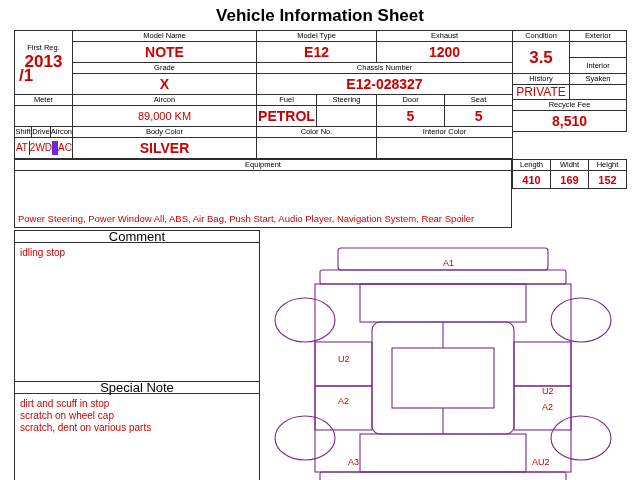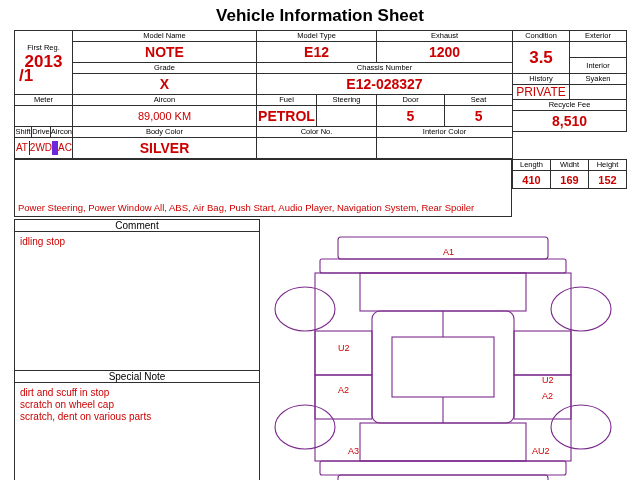--- a/index.html
+++ b/index.html
@@ -16,21 +16,21 @@
   .val.big{font-size:17px;font-weight:bold;}
   .top-wrap{display:flex;width:612px;margin:0 auto;}
   .left-block{width:498px;}
   .right-block{width:114px;}
   .equip{font-size:9.5px;color:#cc0000;text-align:left;padding:2px 3px;line-height:12px;margin-top:40px;}
   
   .lower{display:flex;width:612px;margin:0 auto;}
   .comment-col{width:246px;}
   .diagram-col{width:366px;position:relative;}
   .cbox{border:1px solid #2e2e2e;box-sizing:border-box;}
-  .chead{font-size:10px;text-align:center;border-bottom:1px solid #2e2e2e;line-height:11px;}
+  .chead{font-size:13px;text-align:center;border-bottom:1px solid #2e2e2e;line-height:11px;}
   .ctext{font-size:10px;color:#cc0000;padding:4px 5px;line-height:12px;}
   .diagram{position:relative;width:366px;height:296px;}
   .diagram svg{position:absolute;left:0;top:0;}
   .dlabel{position:absolute;font-size:9px;color:#cc0000;font-weight:normal;text-align:right;}
 </style>
 </head>
 <body>
 
 <div class="sheet">
 
@@ -251,20 +251,25 @@
         </tr>
       </tbody>
         </table>
     </div>
   </div>
 
   <div style="display:flex;width:612px;margin:0 auto">
     <div style="width:498px">
       <table class="tbl" style="width:498px">
         <tbody>
+            <tr>
+          <td>
+                <div class="lbl">Equipment</div>
+              </td>
+        </tr>
         <tr>
           <td style="height:26px">
             <div class="equip">Power Steering, Power Window  All, ABS, Air Bag, Push Start, Audio Player, Navigation System, Rear Spoiler</div>
           </td>
         </tr>
       </tbody>
         </table>
     </div>
     <div style="width:114px">
       <table class="tbl" style="width:114px">

